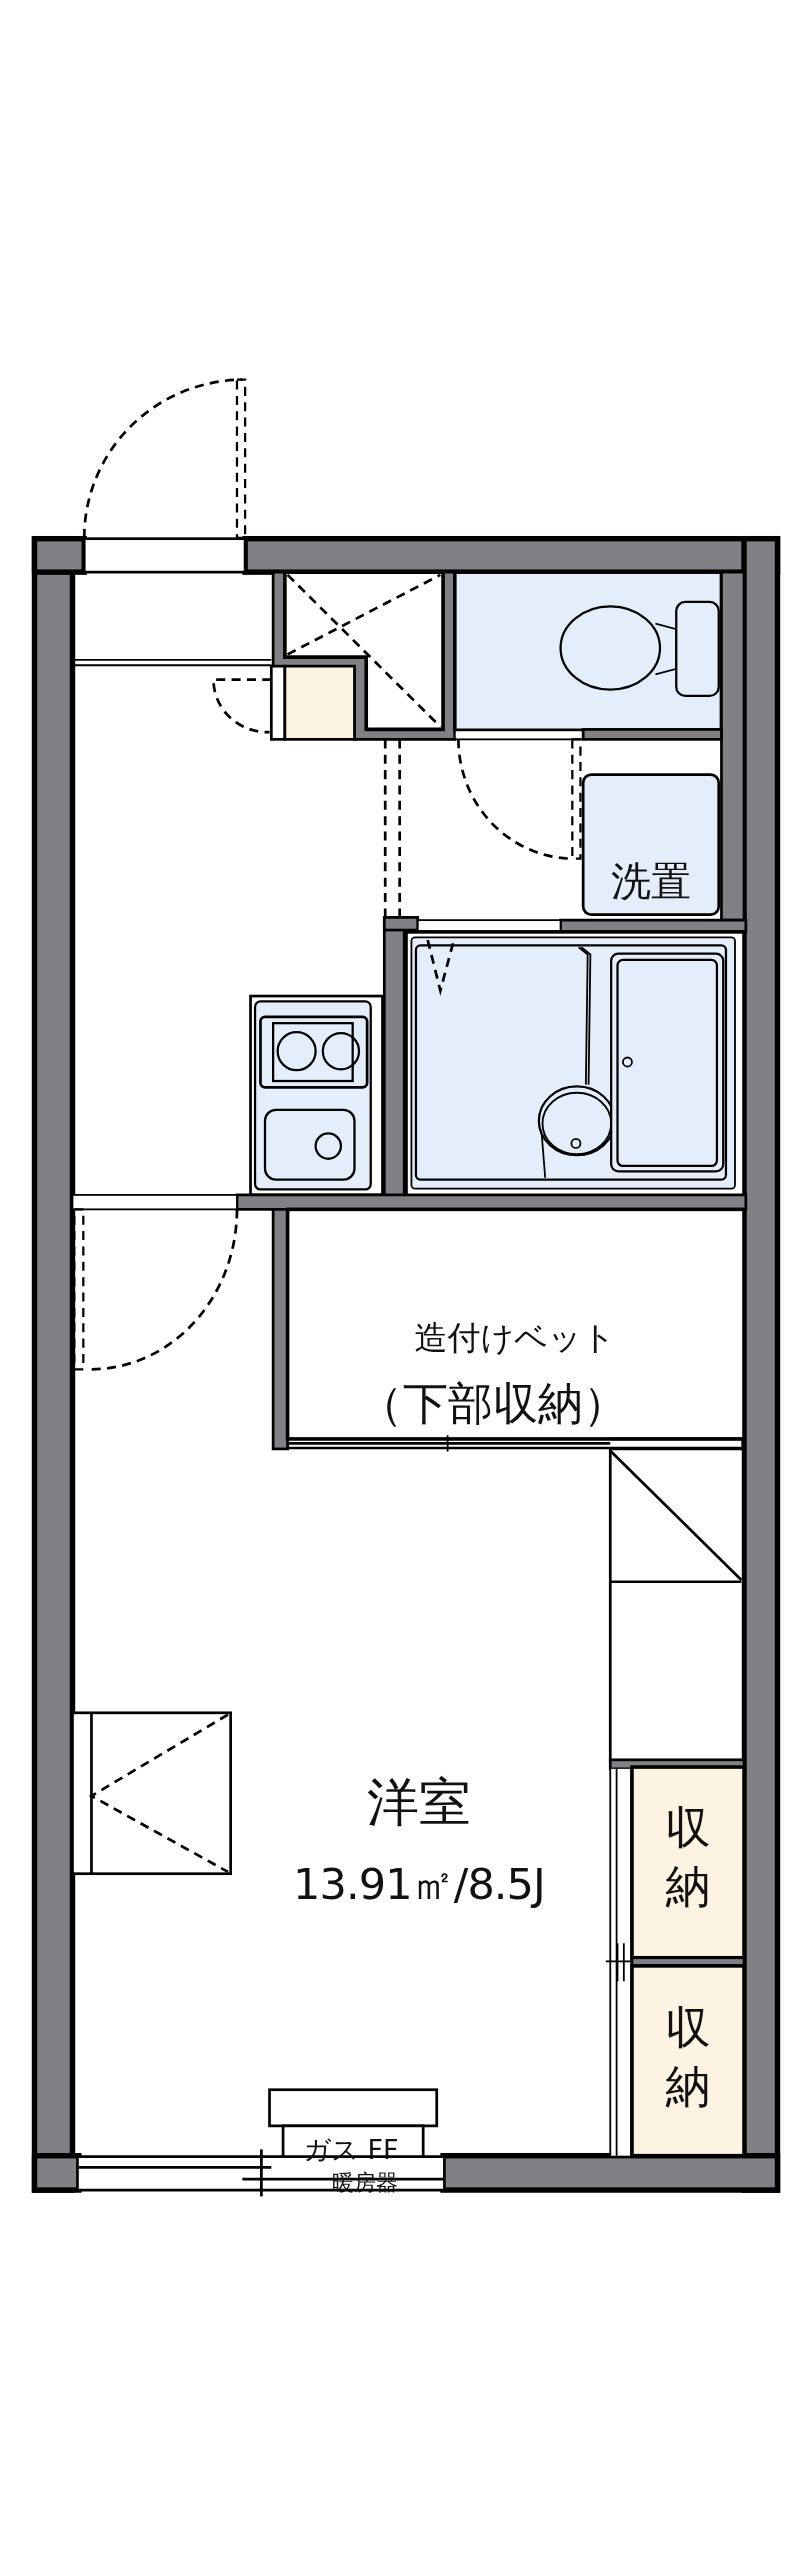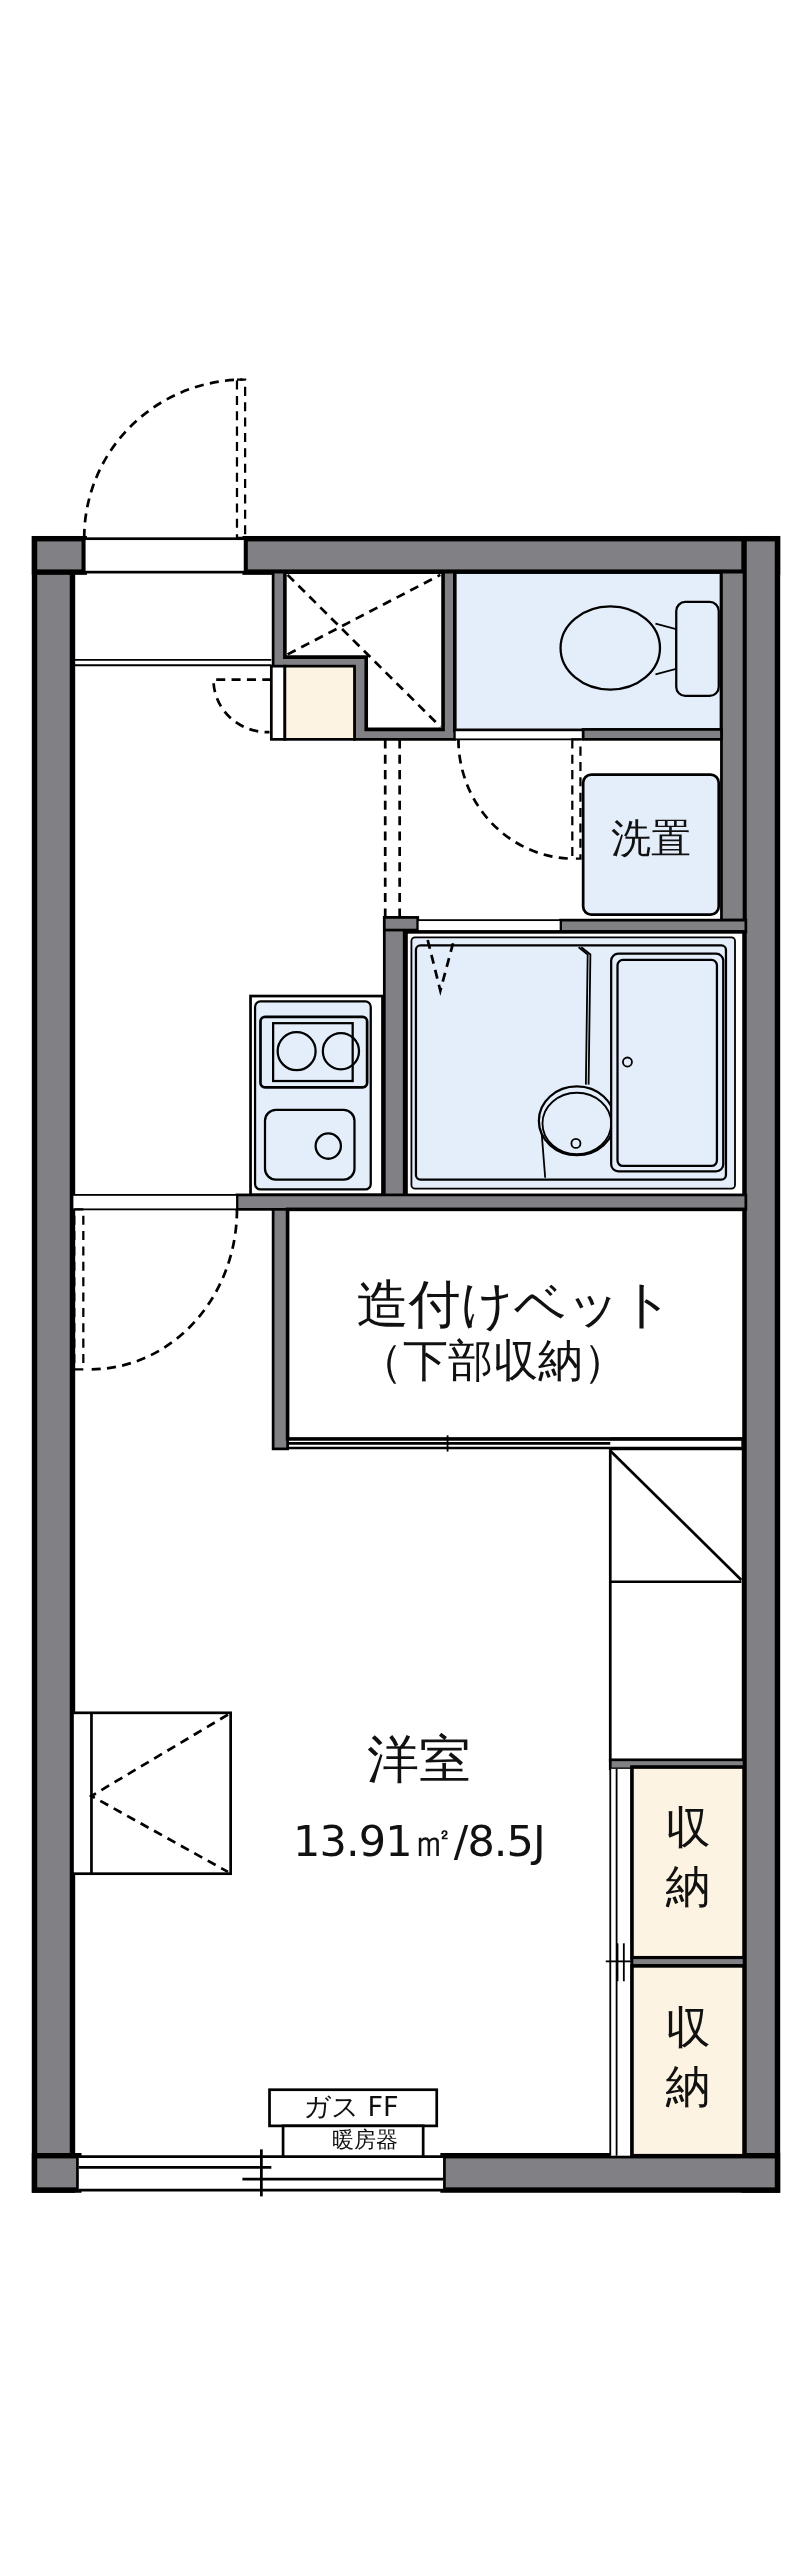--- a/index.html
+++ b/index.html
@@ -6,21 +6,21 @@
   body { width: 812px; height: 2576px; position: relative; overflow: hidden; font-family: "DejaVu Sans", sans-serif; }
   #plan { position: absolute; left: 0; top: 0; width: 812px; height: 2576px; }
   .wall { fill: #818084; stroke: #000; stroke-width: 6; }
   .wallthin { fill: #818084; stroke: #000; stroke-width: 3; }
   .line { stroke: #000; fill: none; stroke-width: 3; }
   .thin { stroke: #000; fill: none; stroke-width: 2; }
   .dash { stroke: #000; fill: none; stroke-width: 3; stroke-dasharray: 10 7; }
   .blue { fill: #e4eefb; stroke: #000; stroke-width: 3; }
   .beige { fill: #fdf3e2; stroke: #000; stroke-width: 4; }
   .white { fill: #ffffff; stroke: #000; stroke-width: 3; }
-  .lbl { position: absolute; color: #111; font-family: "DejaVu Sans", sans-serif; text-align: center; white-space: nowrap; line-height: 1; }
+  .lbl { position: absolute; color: #111; font-family: "DejaVu Sans", sans-serif; text-align: center; white-space: nowrap; line-height: 1; margin-top: 43px; }
   .vlbl { position: absolute; color: #111; font-family: "DejaVu Sans", sans-serif; text-align: center; line-height: 1.3; }
 </style>
 </head>
 <body>
 
 <svg id="plan" viewBox="0 0 898 2850" xmlns="http://www.w3.org/2000/svg">
 
   <g>
     <path class="dash" d="M93 595 A 177 175 0 0 1 268 420"></path>
     <rect class="dash" x="262" y="420" width="9" height="175" style="stroke-width:2.5"></rect>
@@ -168,21 +168,21 @@
   </g>
 
   <g>
     <rect x="298" y="2312" width="185" height="40" fill="#fff" stroke="#000" stroke-width="3"></rect>
     <rect x="313" y="2352" width="155" height="34" fill="#fff" stroke="#000" stroke-width="3"></rect>
   </g>
 </svg>
 
 <div class="lbl" style="left:583px; top:818px; width:136px; font-size:40px;">洗置</div>
 
-<div class="lbl" style="left:287px; top:1278px; width:456px; font-size:52px;">造付けベット</div>
+<div class="lbl" style="left:287px; top:1278px; width:456px; font-size:33px;">造付けベット</div>
 <div class="lbl" style="left:287px; top:1338px; width:412px; font-size:45px;">（下部収納）</div>
 
 <div class="lbl" style="left:238px; top:1733px; width:362px; font-size:52px;">洋室</div>
 <div class="lbl" style="left:220px; top:1820px; width:398px; font-size:43px; letter-spacing:-0.9px;">13.91㎡/8.5J</div>
 
 <div class="vlbl" style="left:632px; top:1799px; width:112px; font-size:45px;">
   <div>収</div>
   <div>納</div>
 </div>
 <div class="vlbl" style="left:632px; top:1999px; width:112px; font-size:45px;">

